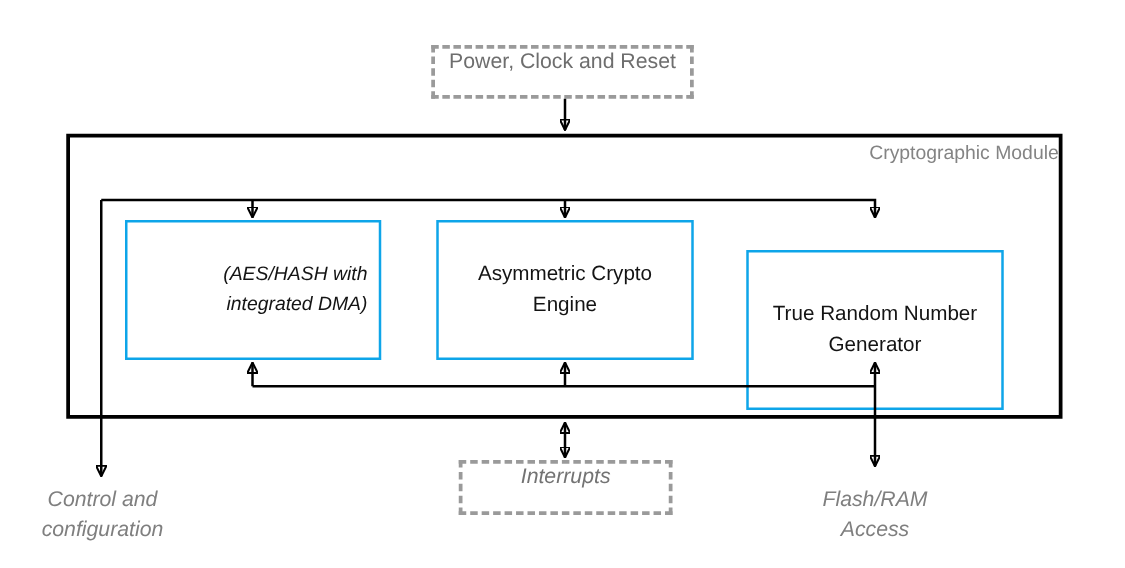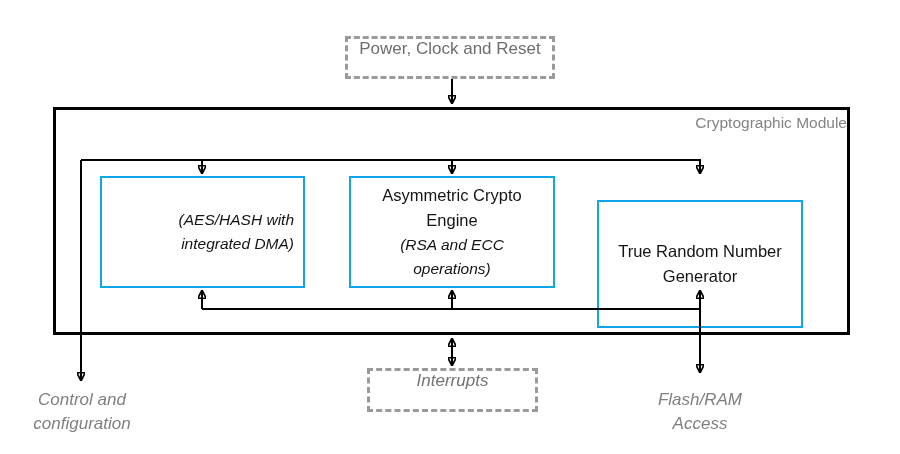--- a/index.html
+++ b/index.html
@@ -56,21 +56,20 @@
   <div class="abs module-box">
     <div class="module-title">Cryptographic Module</div>
   </div>
 
   <div class="abs block block-aes">
     <div class="block-subtitle">(AES/HASH with integrated DMA)</div>
   </div>
 
   <div class="abs block block-asym">
     <div class="block-title">Asymmetric Crypto Engine</div>
-    <div class="block-subtitle">(RSA and ECC operations)</div>
   </div>
 
   <div class="abs block block-trng">
     <div class="block-title">True Random Number Generator</div>
   </div>
 
   <div class="abs dashed-box power-box">
     <span>Power, Clock and Reset</span>
   </div>
 

